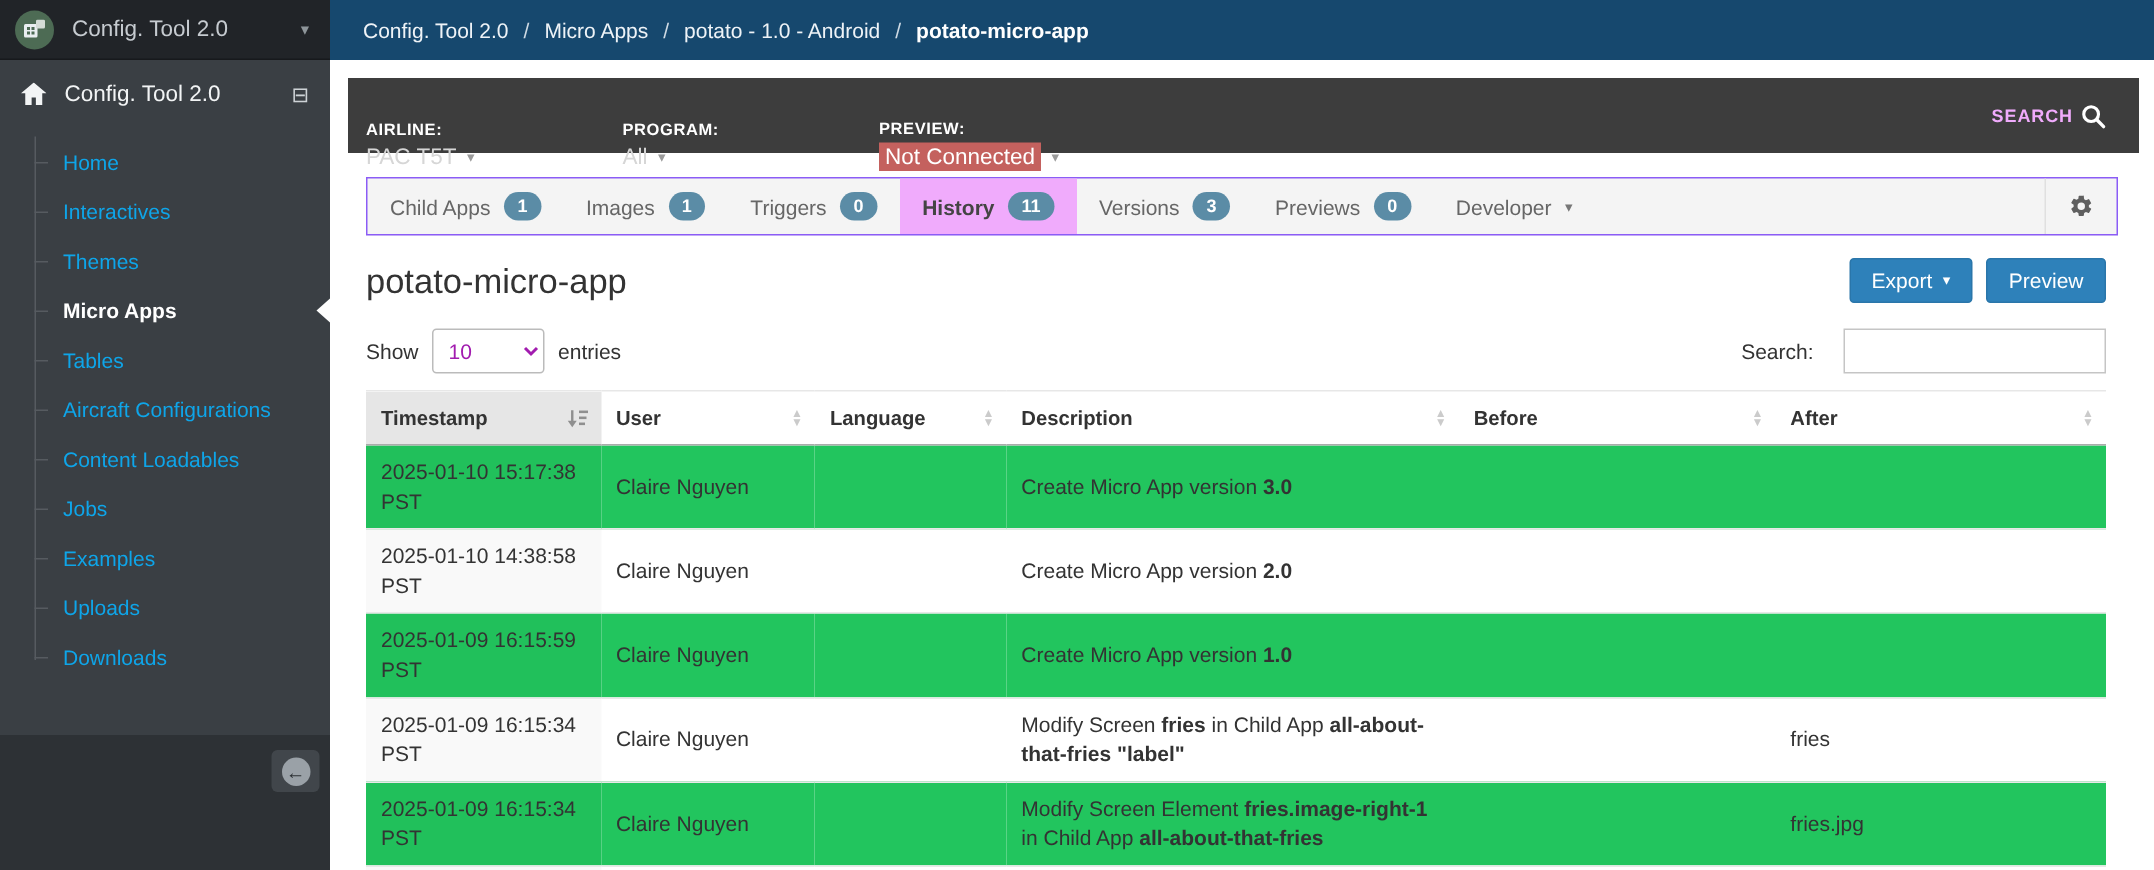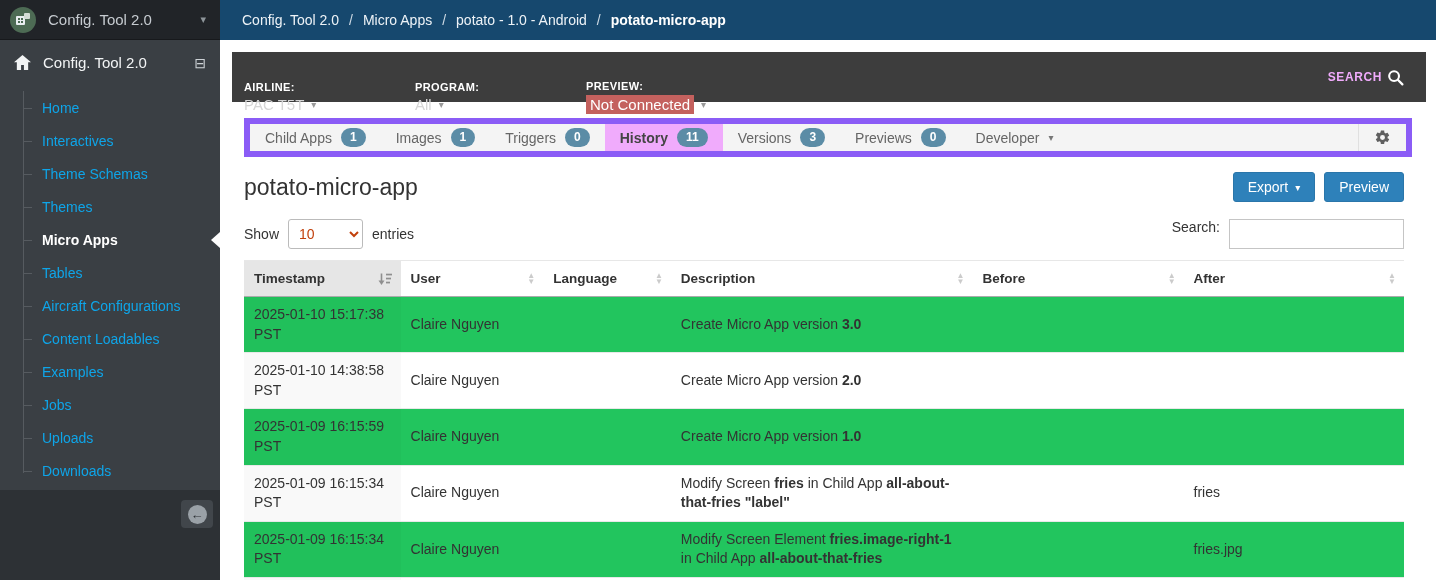--- a/index.html
+++ b/index.html
@@ -65,40 +65,40 @@
     display:flex;align-items:center;padding:0 22px 0 12px;
   }
   .filter-group{width:171px;display:flex;flex-direction:column;justify-content:center;gap:3px;margin-top:40px;}
   .filter-label{font-size:11px;font-weight:bold;letter-spacing:.4px;color:#fff;}
   .filter-value{font-size:15px;color:#d6d6d6;display:flex;align-items:center;gap:7px;cursor:pointer;}
   .filter-value .fcaret{color:#9a9a9a;font-size:10px;}
   .filter-value .val-hl{background:var(--highlight-red);color:#fff;padding:1px 4px;}
   .search-btn{margin-left:auto;display:flex;align-items:center;gap:5px;color:#f0abfc;font-weight:bold;
     font-size:12px;letter-spacing:.6px;cursor:pointer;}
   
-  .tabbar{margin:16px 24px 0 24px;height:39px;background:#f4f4f4;border:6px solid #8b5cf6;display:flex;align-items:stretch;}
+  .tabbar{margin:16px 24px 0 24px;height:39px;background:#f4f4f4;border:1px solid #8b5cf6;display:flex;align-items:stretch;}
   .tab{display:flex;align-items:center;gap:9px;padding:0 15px;font-size:14px;color:#666;cursor:pointer;white-space:nowrap;}
   .tab.active{background:#f0abfc;color:#444;font-weight:bold;}
   .tab-badge{background:var(--badge-teal);color:#fff;font-size:12px;font-weight:bold;border-radius:10px;
     padding:2px 9px;min-width:11px;text-align:center;line-height:1.3;}
   .tab .tcaret{color:#777;font-size:10px;}
   .gear-box{margin-left:auto;border-left:1px solid #e0e0e0;width:48px;display:flex;align-items:center;justify-content:center;cursor:pointer;}
   
   .title-row{margin:15px 32px 0 24px;display:flex;align-items:center;}
   .page-title{font-size:23px;font-weight:400;color:#333;margin:0;}
   .btn-group{margin-left:auto;display:flex;gap:9px;}
   .btn{background:var(--accent-blue);color:#fff;border:1px solid #2a76aa;border-radius:3px;height:30px;
     padding:0 14px;font-size:14px;display:flex;align-items:center;gap:7px;cursor:pointer;font-family:inherit;}
   .btn .bcaret{font-size:10px;}
   
   .controls-row{margin:17px 32px 0 24px;display:flex;align-items:center;font-size:14px;color:#333;}
   .show-group{display:flex;align-items:center;gap:9px;}
-  .len-select{width:75px;height:30px;border:1px solid #bbb;border-radius:3px;font-size:14px;color:#c2410c;
+  .len-select{width:75px;height:30px;border:1px solid #bbb;border-radius:3px;font-size:14px;color:#a21caf;
     padding:2px 6px;background:#fff;font-family:inherit;}
-  .search-group{margin-left:auto;display:flex;align-items:flex-start;gap:9px;}
+  .search-group{margin-left:auto;display:flex;align-items:center;gap:20px;}
   .table-search{width:175px;height:30px;border:1px solid #c5c5c5;padding:4px 7px;font-size:14px;font-family:inherit;}
   
   table.history{margin:11px 32px 0 24px;width:1160px;border-collapse:collapse;table-layout:fixed;font-size:14px;color:#333;}
   .c-timestamp{width:13.5%}.c-user{width:12.3%}.c-language{width:11%}
   .c-description{width:26%}.c-before{width:18.2%}.c-after{width:19%}
   th{position:relative;text-align:left;font-weight:bold;font-size:13.5px;color:#333;
     padding:10px 28px 10px 10px;border-top:1px solid #e7e7e7;border-bottom:1px solid #ababab;cursor:pointer;}
   th.sorted{background:#e6e6e6;}
   .sort-icons{position:absolute;right:8px;top:50%;transform:translateY(-50%);display:flex;flex-direction:column;
     font-size:8px;line-height:6px;color:#cbcbcb;}
@@ -145,28 +145,27 @@
         <svg width="17" height="15" viewBox="0 0 24 21" fill="#f2f4f5">
           <path d="M12 0 L24 10 H20 V21 H14 V14 H10 V21 H4 V10 H0 Z"></path>
         </svg>
       </span>
       <span class="htitle">Config. Tool 2.0</span>
       <span class="collapse-icon">⊟</span>
     </div>
     <ul class="nav" id="sidebar-nav">
         <li class="nav-item">Home</li>
         <li class="nav-item">Interactives</li>
-        <li class="nav-item">Theme Schemas</li>
         <li class="nav-item">Themes</li>
         <li class="nav-item active">Micro Apps</li>
         <li class="nav-item">Tables</li>
         <li class="nav-item">Aircraft Configurations</li>
         <li class="nav-item">Content Loadables</li>
+        <li class="nav-item">Jobs</li>
         <li class="nav-item">Examples</li>
-        <li class="nav-item">Jobs</li>
         <li class="nav-item">Uploads</li>
         <li class="nav-item">Downloads</li>
       </ul>
     <div class="sidebar-footer">
       <div class="back-btn">
         <span class="back-circle">←</span>
       </div>
     </div>
   </div>
 

